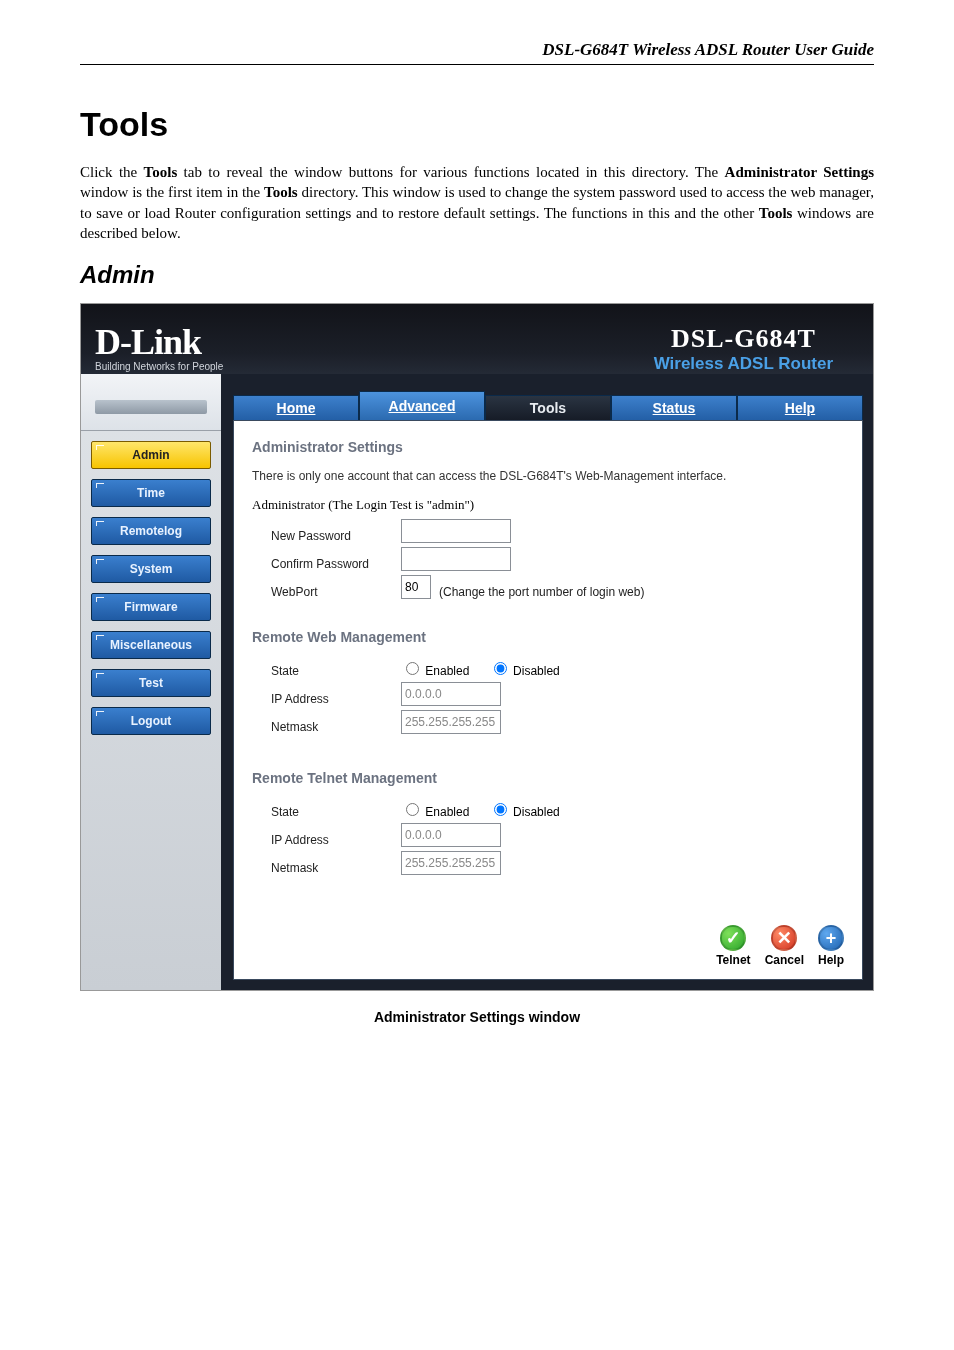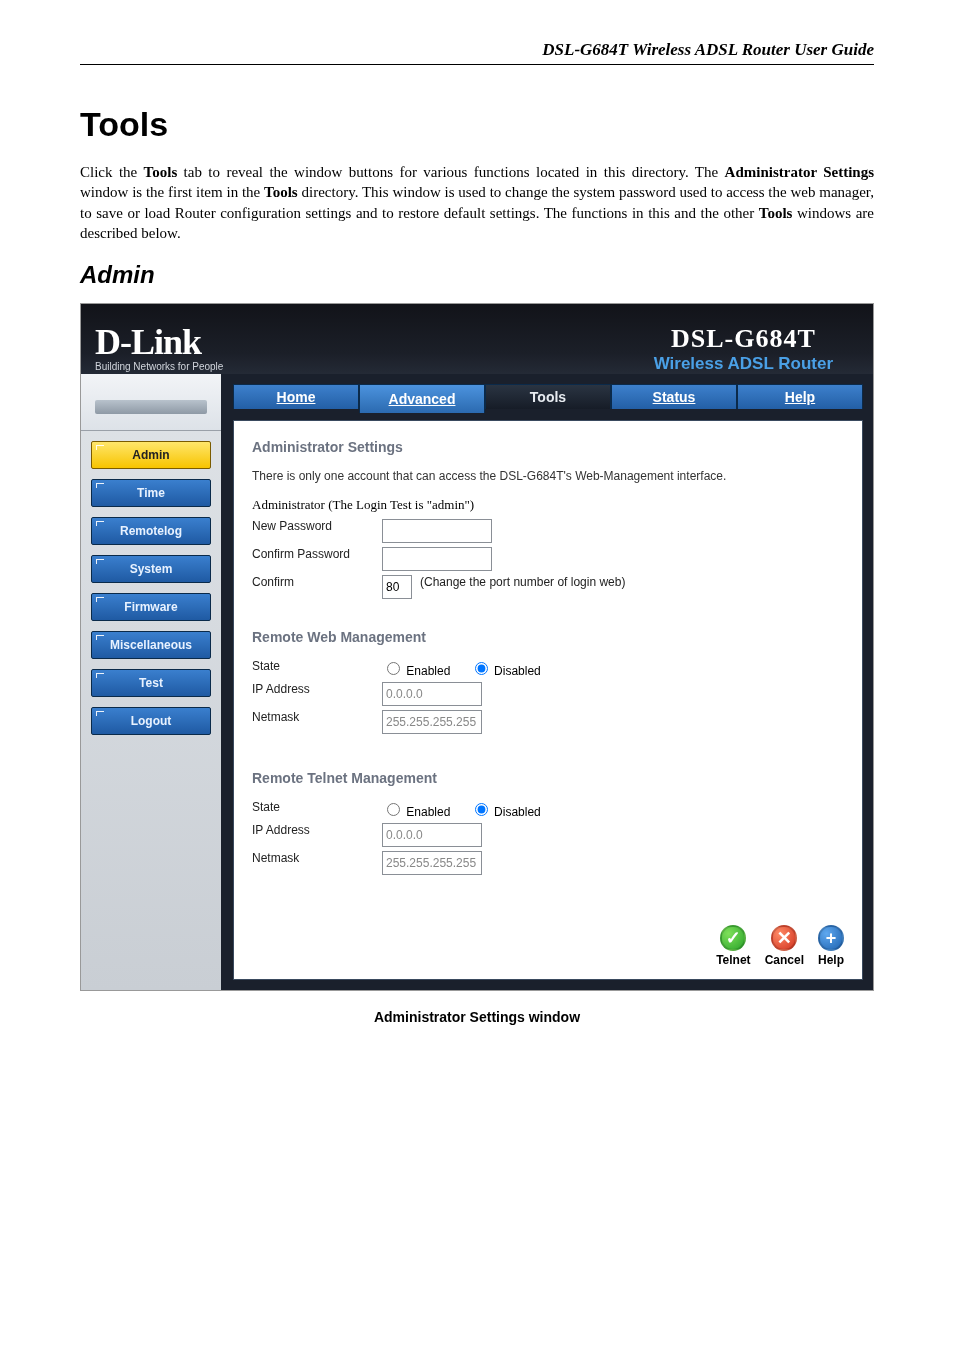--- a/index.html
+++ b/index.html
@@ -146,21 +146,21 @@
     border-top: 1px solid rgba(255,255,255,0.9);
     border-left: 1px solid rgba(255,255,255,0.9);
   }
   .rs-main-wrap {
     flex: 1;
     background: #1a202c;
     padding: 0 10px 10px 0;
   }
   .rs-tabs {
     display: flex;
-    align-items: flex-start;
+    align-items: flex-end;
     gap: 0;
     padding: 10px 0 0 12px;
     height: 36px;
   }
   .rs-tab {
     flex: 1;
     height: 24px;
     background: linear-gradient(to bottom, #3d80cc 0%, #235fa6 100%);
     color: #fff;
     font-weight: bold;
@@ -202,22 +202,23 @@
     font-size: 13px;
     margin-bottom: 6px;
   }
   .note {
     color: #333;
     font-size: 12px;
     margin-bottom: 14px;
   }
   .frow {
     display: flex;
-    align-items: flex-start;
+    align-items: flex-end;
     margin-bottom: 4px;
+    margin-left: 19px;
   }
   .flabel {
     width: 130px;
     font-size: 12px;
     color: #222;
   }
   input.finput {
     font-size: 12px;
     padding: 11px 3px;
     border: 1px solid #8a8f96;
@@ -353,21 +354,21 @@
 
           <div class="frow">
             <div class="flabel">New Password</div>
             <input type="password" class="finput pw" style="">
           </div>
           <div class="frow">
             <div class="flabel">Confirm Password</div>
             <input type="password" class="finput pw" style="">
           </div>
           <div class="frow" style="margin-bottom:30px;">
-            <div class="flabel">Confirm</div>
+            <div class="flabel">WebPort</div>
             <input type="text" class="finput port" value="80" style="">
             <span class="hint">(Change the port number of login web)</span>
           </div>
 
           <div class="sect-head">Remote Web Management</div>
           <div class="frow">
             <div class="flabel">State</div>
             <div class="radio-group">
               <label><input type="radio" name="rwm" style=""> <span>Enabled</span></label>
               <label><input type="radio" name="rwm" checked="" style=""> <span>Disabled</span></label>

